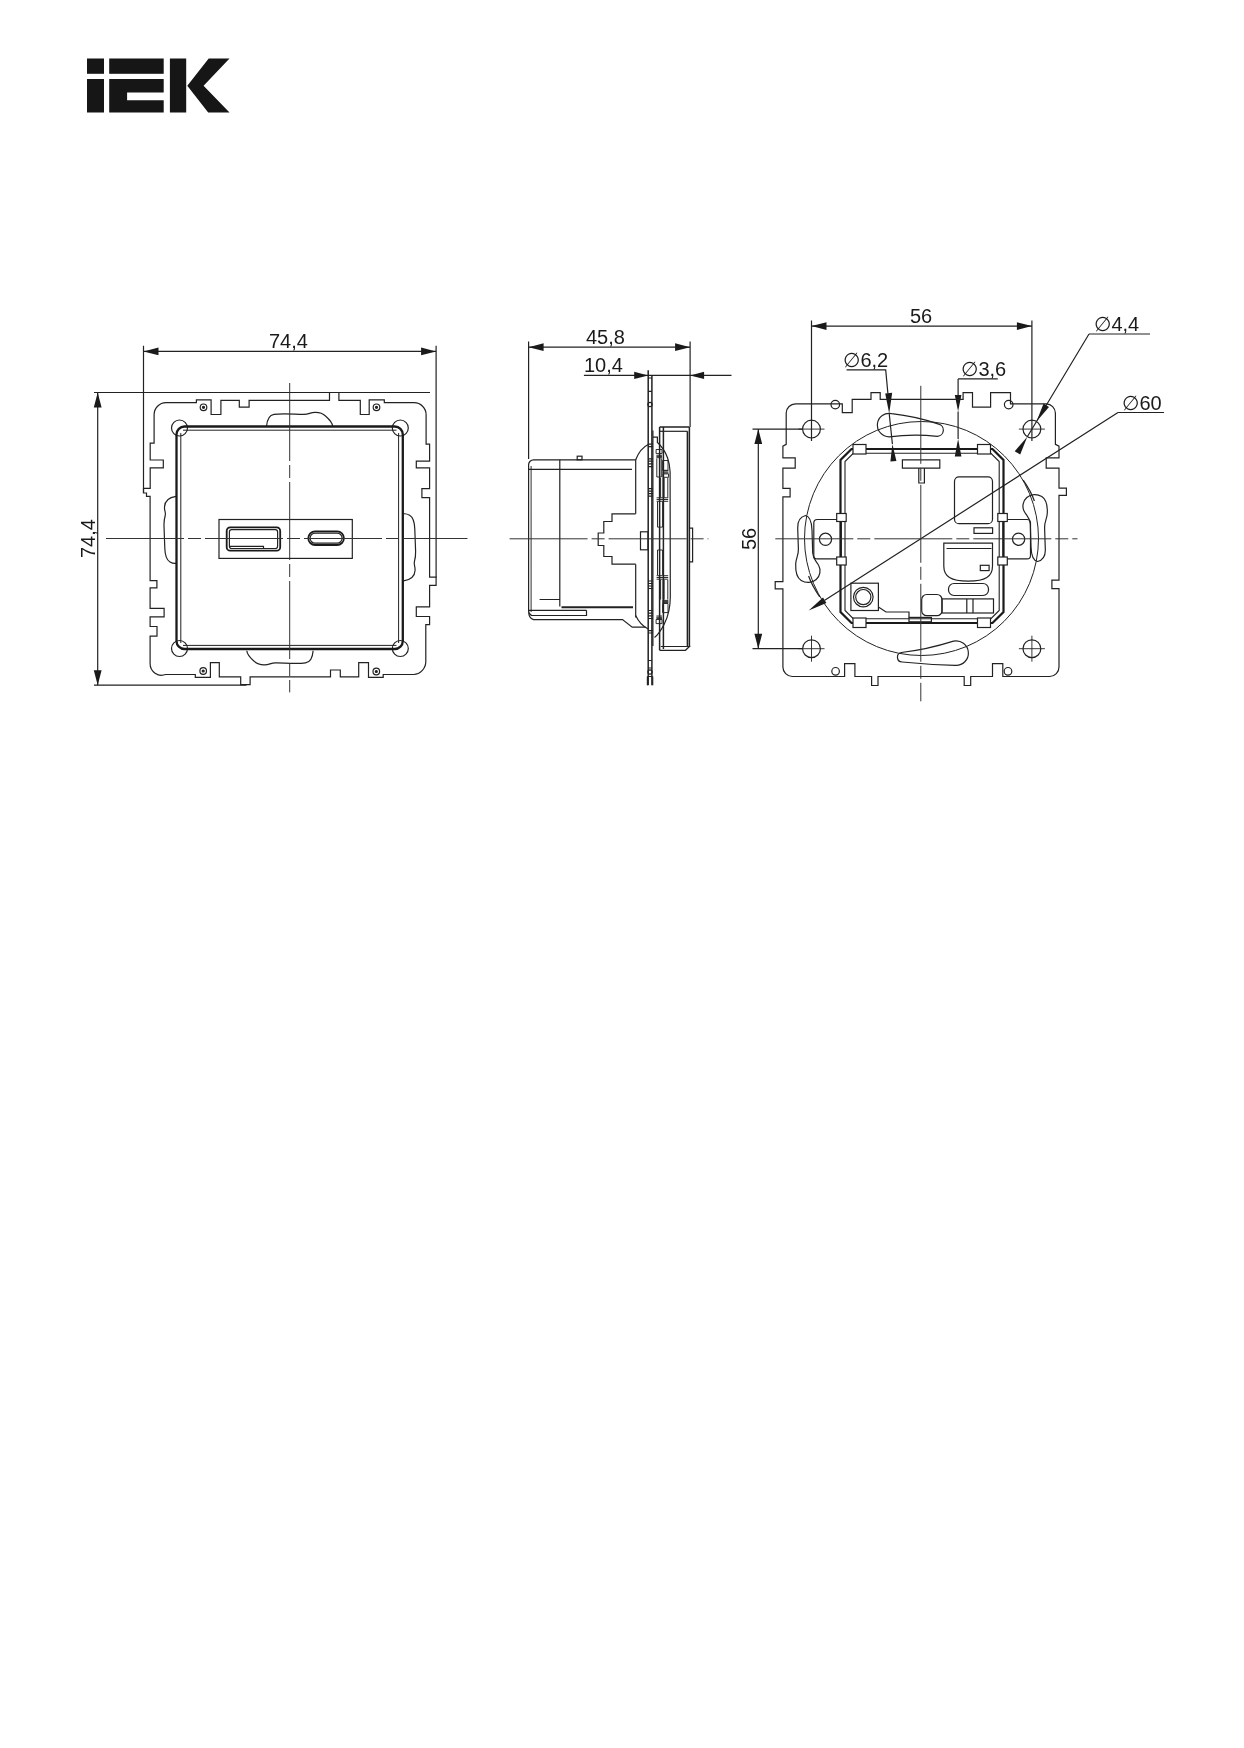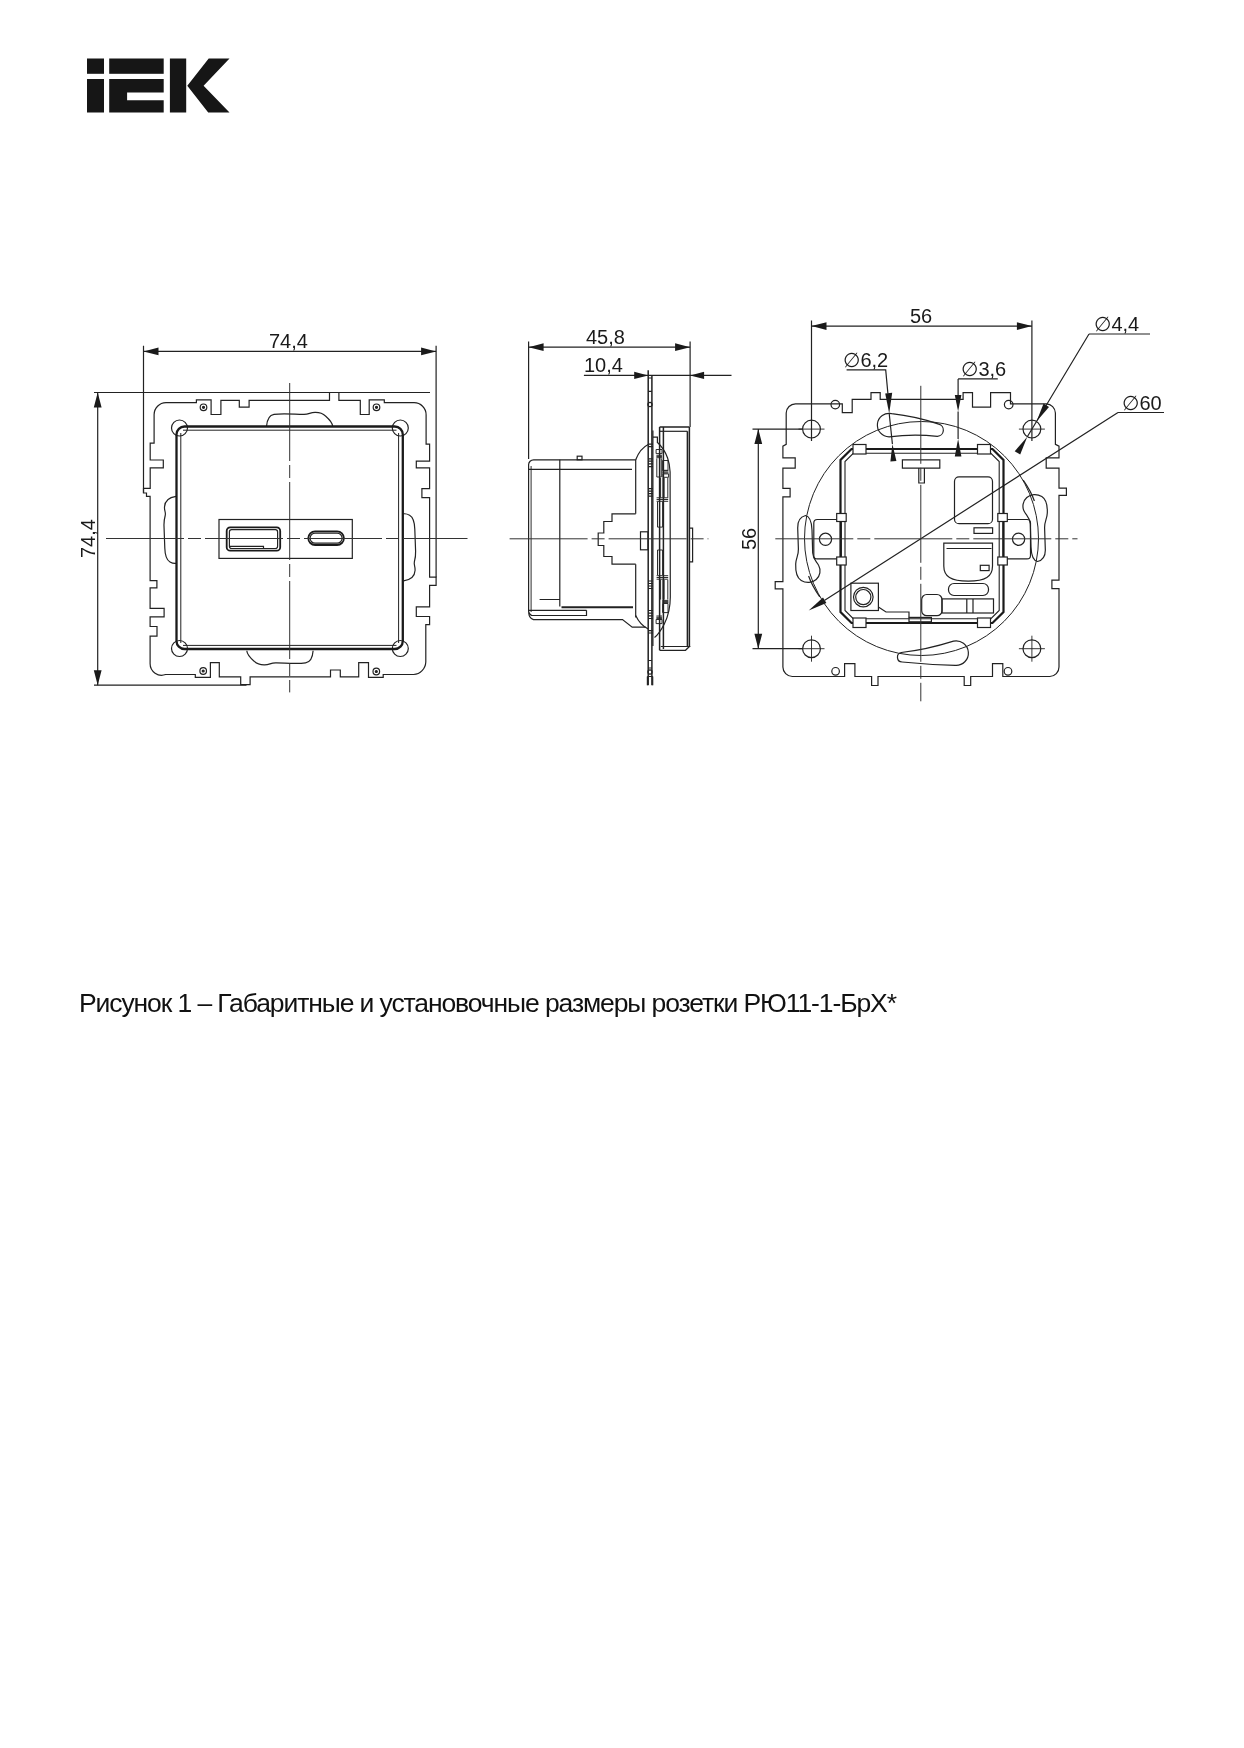--- a/index.html
+++ b/index.html
@@ -283,14 +283,13 @@
   <rect x="909" y="617.4" width="22.4" height="4.4"></rect>
 
   <g stroke="#333" stroke-width="1" stroke-dasharray="78 4 13 4">
     <path d="M920.8,385.8 V701.3"></path>
     <path d="M775.3,538.8 H1077.5"></path>
   </g>
 </g>
 </svg>
 
 
-<div id="cap">Рисунок 1 – Габаритные и установочные размеры розетки РЮ11-1-БрХ*</div>
 </div>
 
 </body></html>

